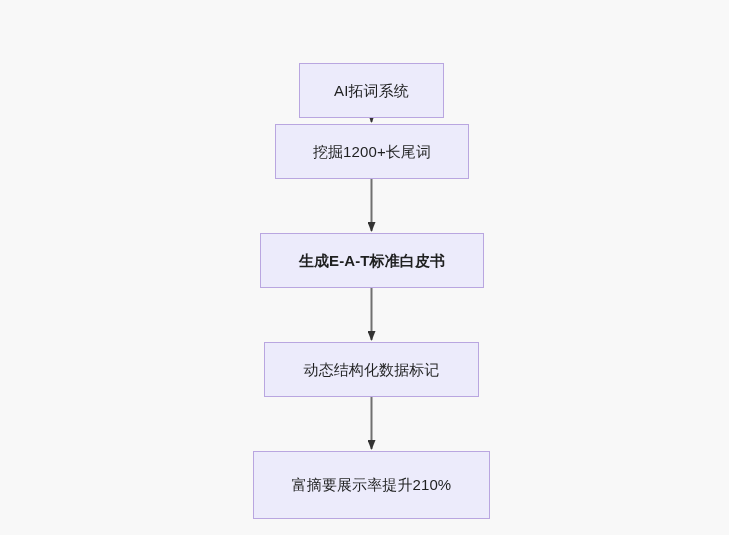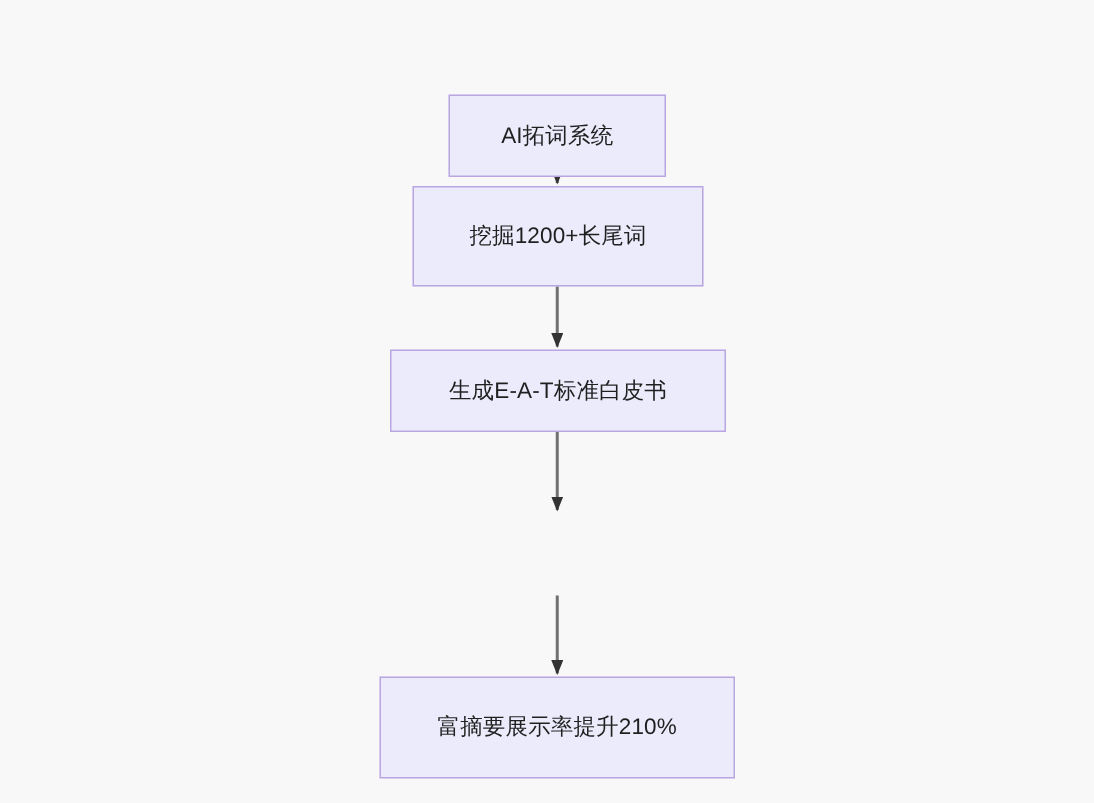--- a/index.html
+++ b/index.html
@@ -40,22 +40,22 @@
   .node-label {
     font-size: 15px;
     line-height: 1.2;
     color: #1f2020;
     letter-spacing: 0.1px;
     white-space: nowrap;
     font-family: "Liberation Sans", "DejaVu Sans", sans-serif;
   }
   
   #node-0 { left: 299px; top: 15px;  width: 145px; height: 55px; margin-top: 48px; }
-  #node-1 { left: 275px; top: 124px; width: 194px; height: 67px; }
-  #node-2 { left: 260px; top: 233px; width: 224px; height: 55px; }
+  #node-1 { left: 275px; top: 124px; width: 194px; height: 55px; }
+  #node-2 { left: 260px; top: 233px; width: 224px; height: 55px; font-weight: bold; }
   #node-3 { left: 264px; top: 342px; width: 215px; height: 55px; }
   #node-4 { left: 253px; top: 451px; width: 237px; height: 68px; }
 </style>
 </head>
 <body>
 
 <div id="flowchart-canvas">
 
   <svg class="edge-layer" width="729" height="535" viewBox="0 0 729 535" xmlns="http://www.w3.org/2000/svg">
     <defs>
@@ -83,18 +83,21 @@
   </div>
 
   <div class="node" id="node-1">
     <span class="node-label">挖掘1200+长尾词</span>
   </div>
 
   <div class="node" id="node-2">
     <span class="node-label">生成E-A-T标准白皮书</span>
   </div>
 
+  <div class="node" id="node-3">
+    <span class="node-label">动态结构化数据标记</span>
+  </div>
 
   <div class="node" id="node-4">
     <span class="node-label">富摘要展示率提升210%</span>
   </div>
 
 </div>
 
 </body></html>

